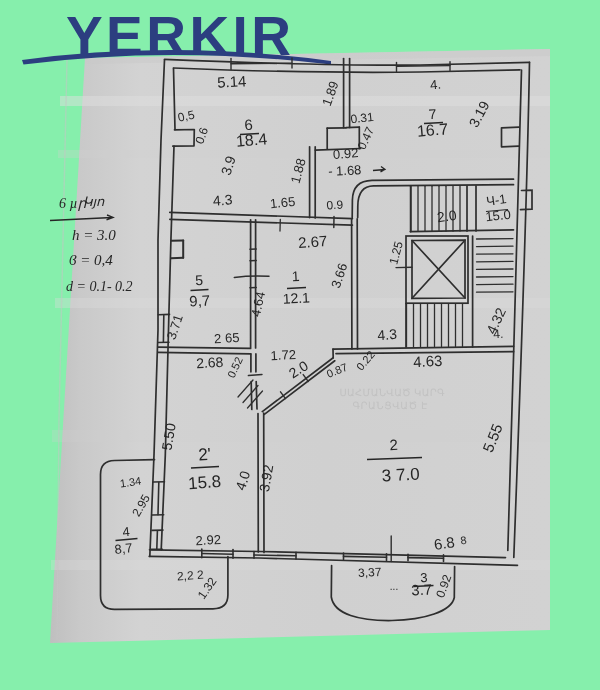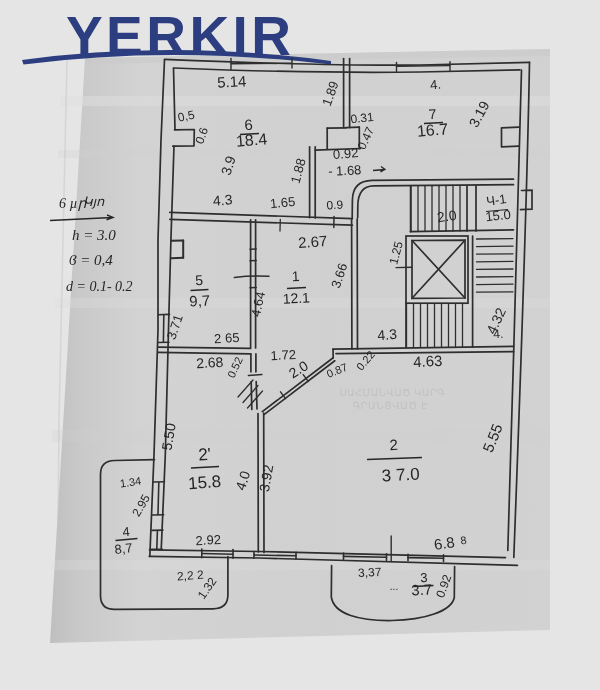--- a/index.html
+++ b/index.html
@@ -1,16 +1,16 @@
 <!DOCTYPE html>
 <html><head>
 <meta charset="utf-8">
 <style>
   html,body{margin:0;padding:0;background:#fff;}
-  .page{position:relative;width:600px;height:690px;background:#e5e5e5;overflow:hidden;
+  .page{position:relative;width:600px;height:690px;background:#86efac;overflow:hidden;
         font-family:"Liberation Sans",sans-serif;}
   svg{position:absolute;left:0;top:0;}
   .lbl{fill:#262626;}
 </style>
 </head>
 <body>
 <div class="page">
 <svg width="600" height="690" viewBox="0 0 600 690">
 <defs>
   <linearGradient id="paperg" x1="0" y1="0" x2="1" y2="0">

